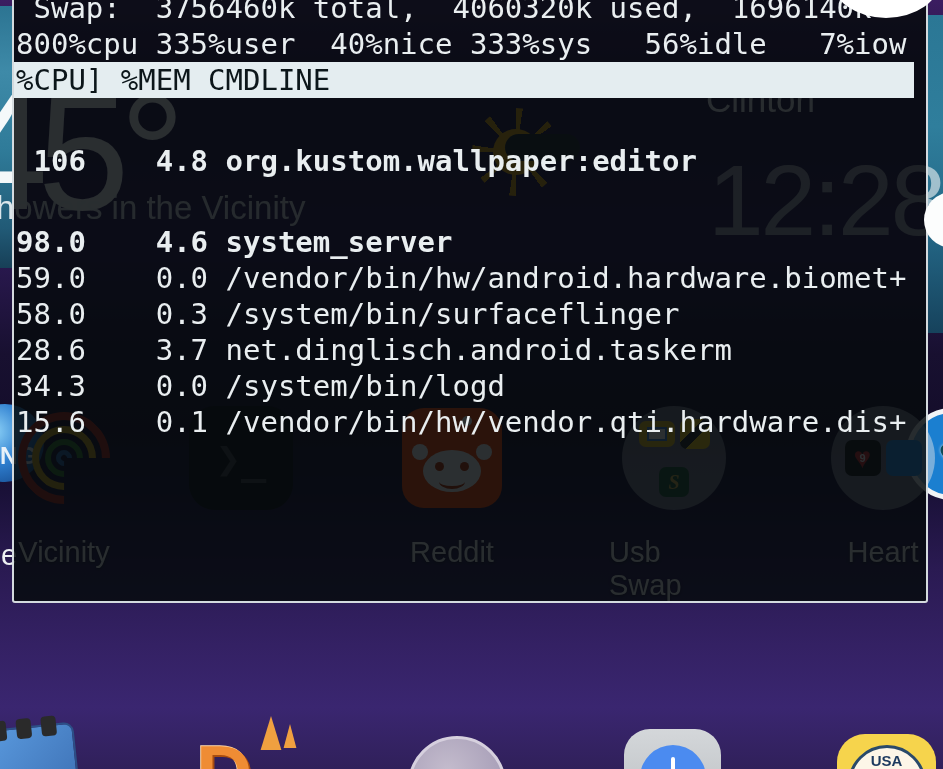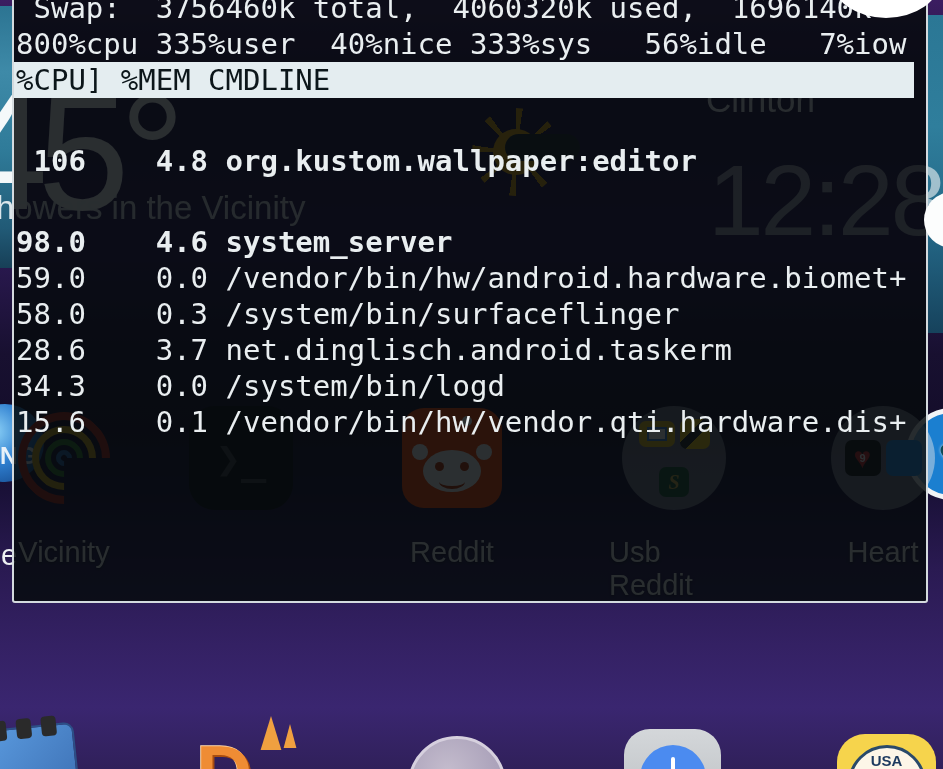--- a/index.html
+++ b/index.html
@@ -179,21 +179,21 @@
     <div class="dock-item" style="left:609px">
       <div class="icon-box">
           <div class="folder">
         <div class="mini mini-usb">
               <div></div>
             </div>
         <div class="mini mini-wrench"></div>
         <div class="mini mini-green">S</div>
       </div>
         </div>
-      <div class="dock-label">Usb Reddit</div>
+      <div class="dock-label">Usb Swap</div>
     </div>
 
     <div class="dock-item" style="left:818px">
       <div class="icon-box">
           <div class="folder">
         <div class="mini mini-heart">
           <span class="hглif">♥</span>
           <span class="num">9</span>
         </div>
         <div class="mini mini-blue"></div>

